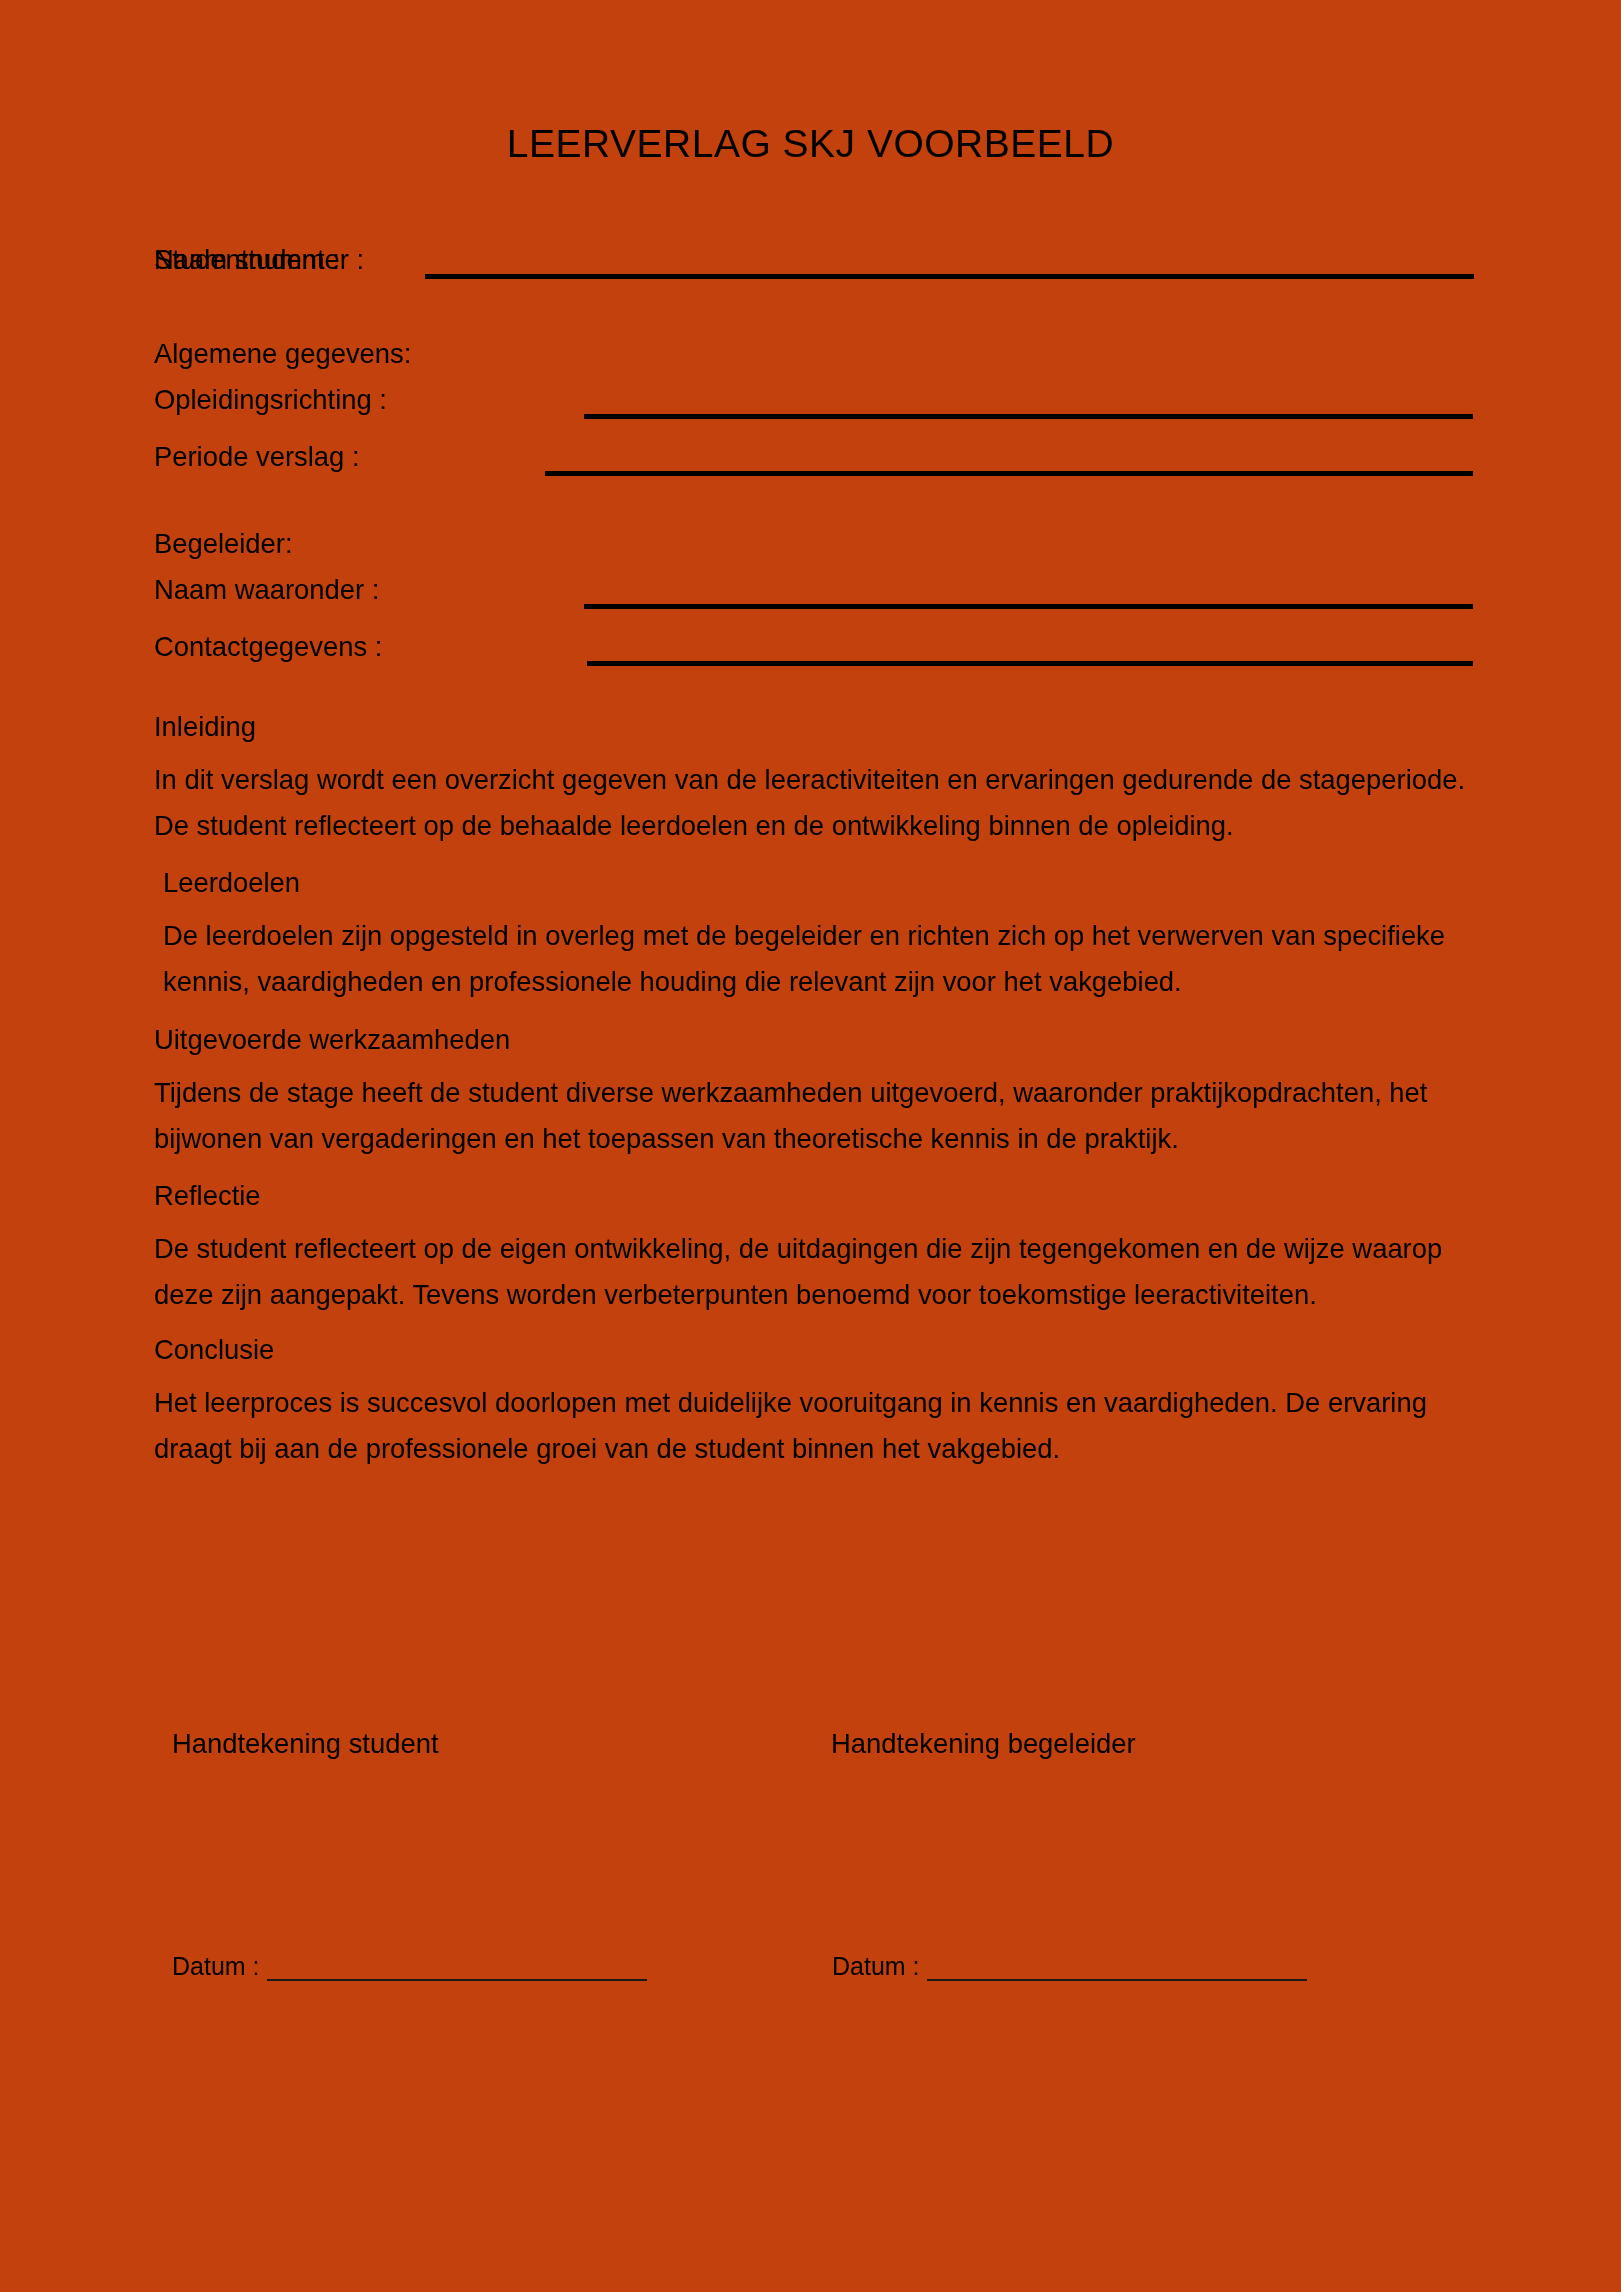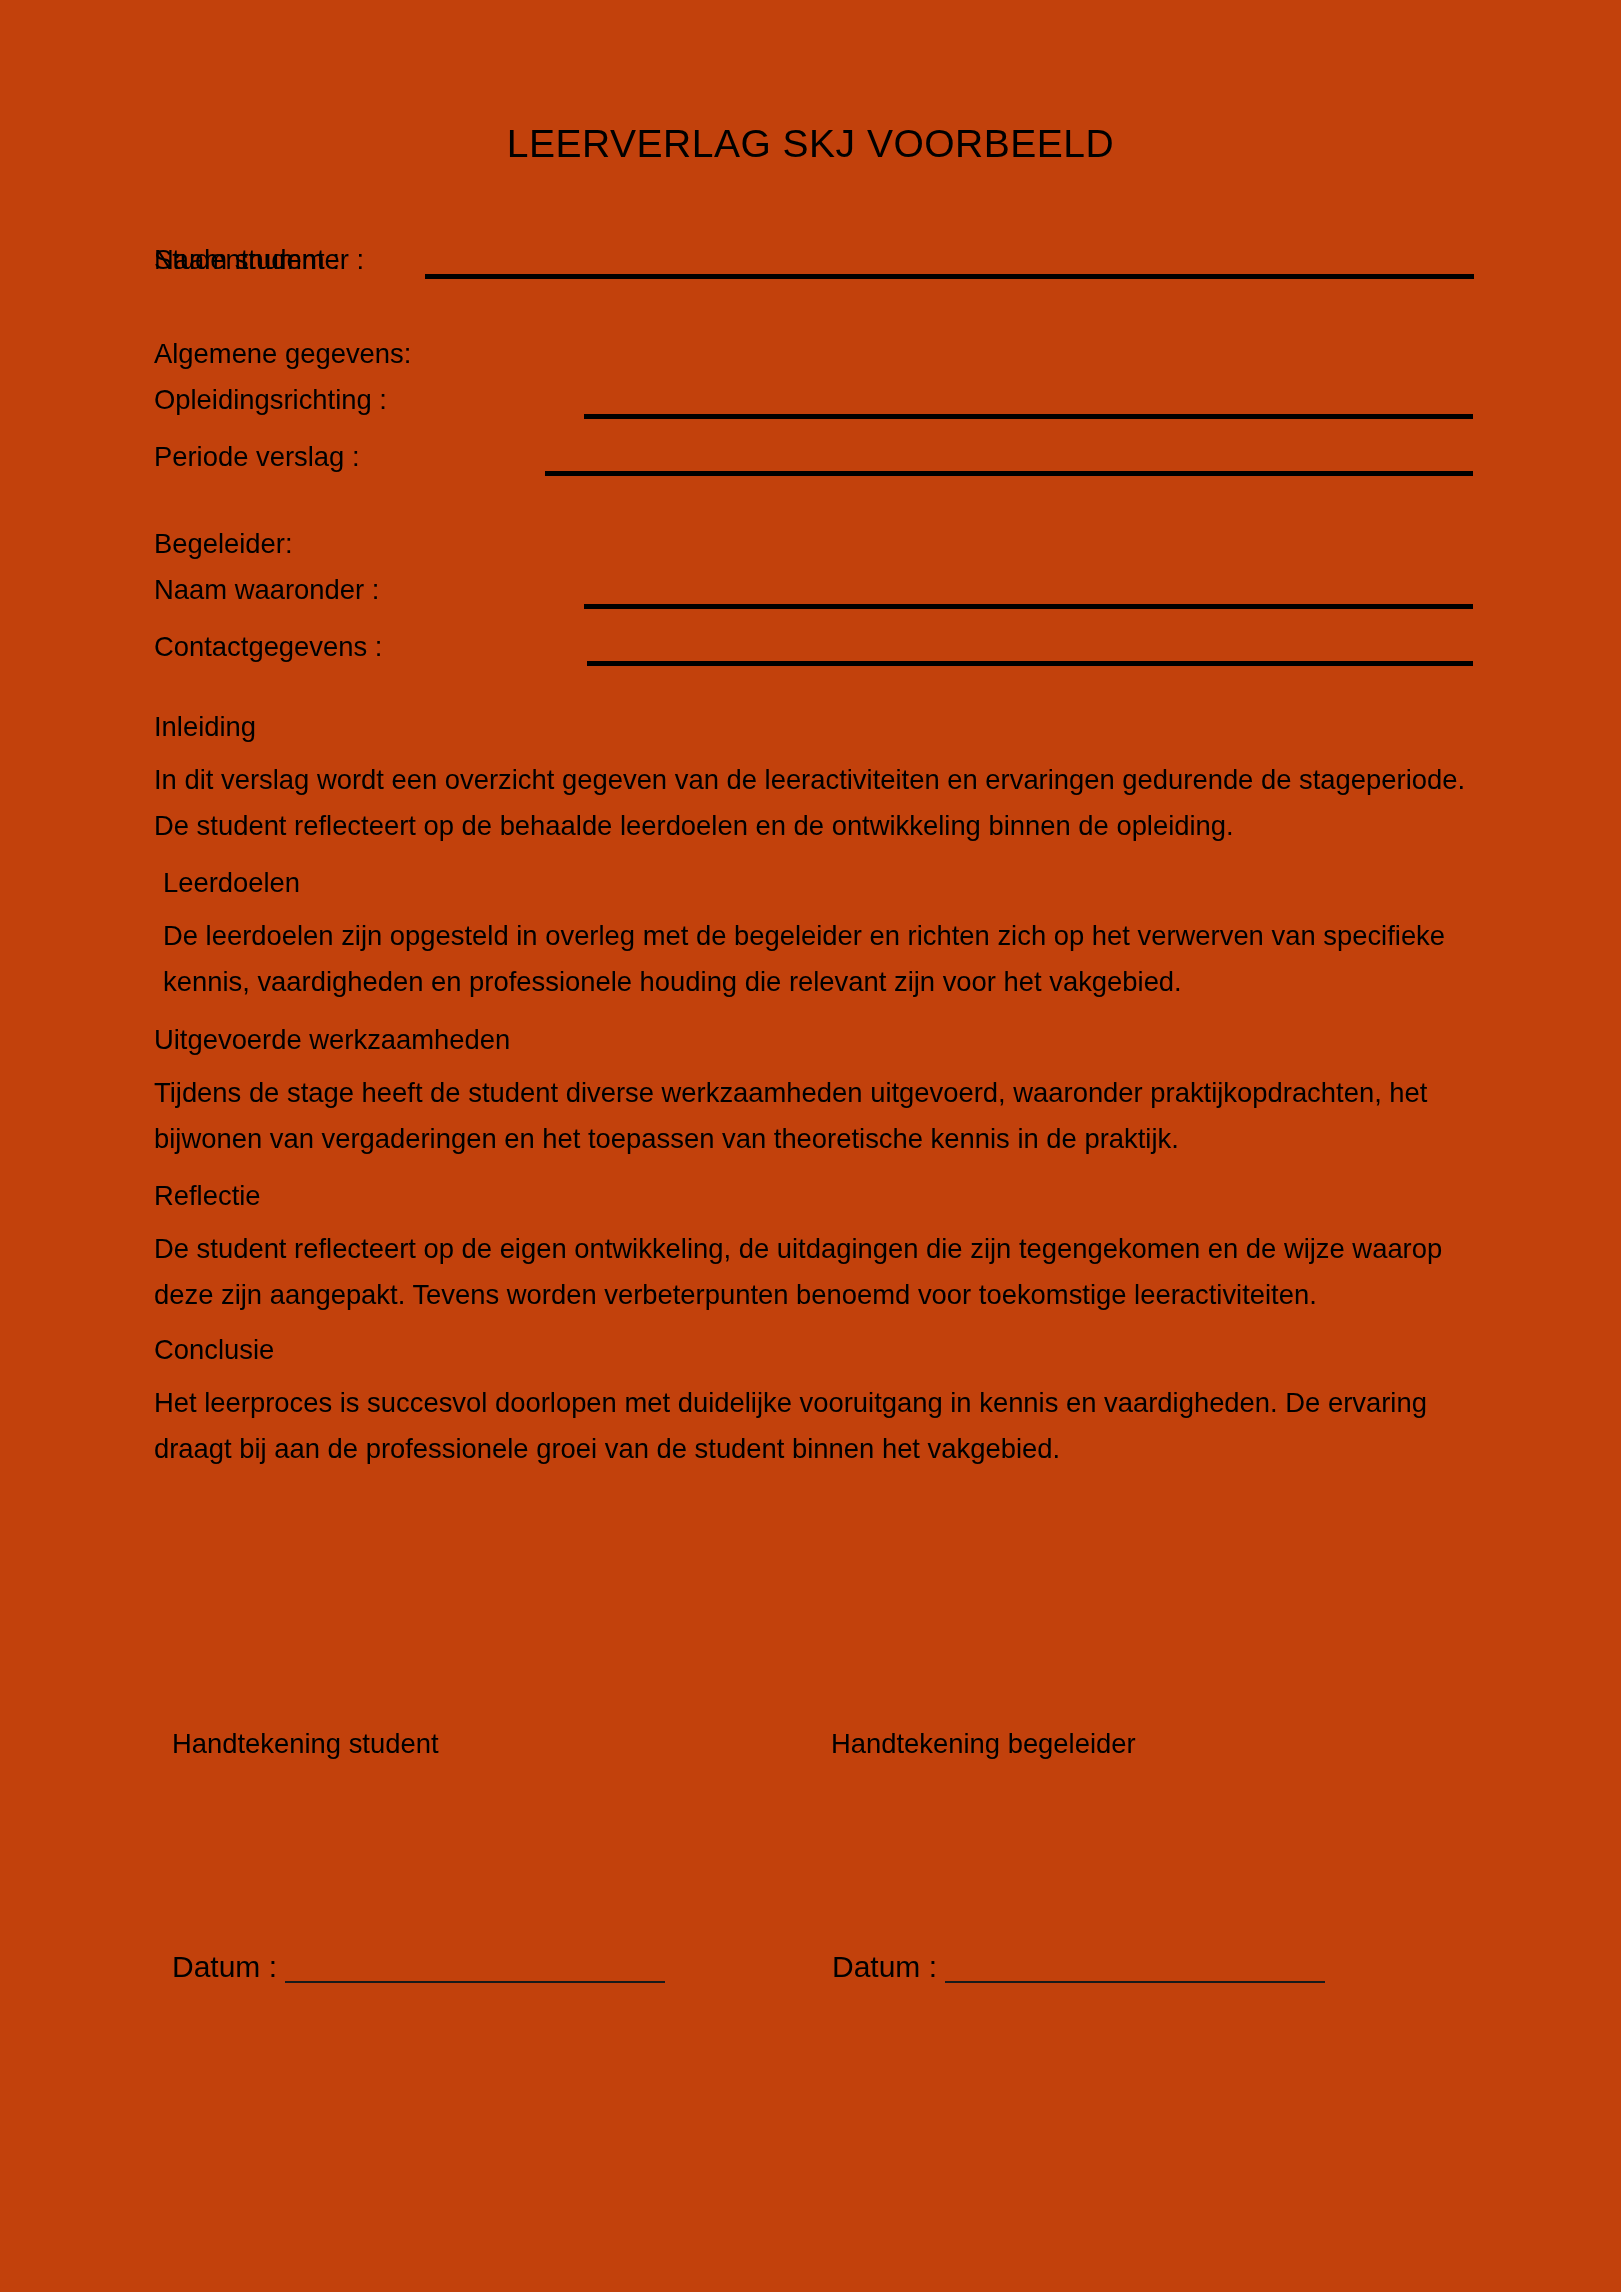--- a/index.html
+++ b/index.html
@@ -63,21 +63,21 @@
   .section-leerdoelen  { top: 866px; margin-left: 9px; }
   .section-werkzaamheden { top: 1023px; }
   .section-reflectie   { top: 1179px; }
   .section-conclusie   { top: 1333px; }
 
   
   .sig-label { position: absolute; top: 1727px; font-size: 27.4px; line-height: 33px; white-space: nowrap; }
   .sig-student    { left: 172px; }
   .sig-begeleider { left: 831px; }
 
-  .date-row { position: absolute; top: 1950px; font-size: 30px; line-height: 33px; white-space: nowrap; }
+  .date-row { position: absolute; top: 1950px; font-size: 25px; line-height: 33px; white-space: nowrap; }
   .date-student    { left: 172px; }
   .date-begeleider { left: 832px; }
   .date-line {
     display: inline-block;
     width: 380px;
     height: 9.8px;
     border-bottom: 2.9px solid #1a1a1a;
     margin-left: 7.8px;
     vertical-align: -5.9px;
   }

